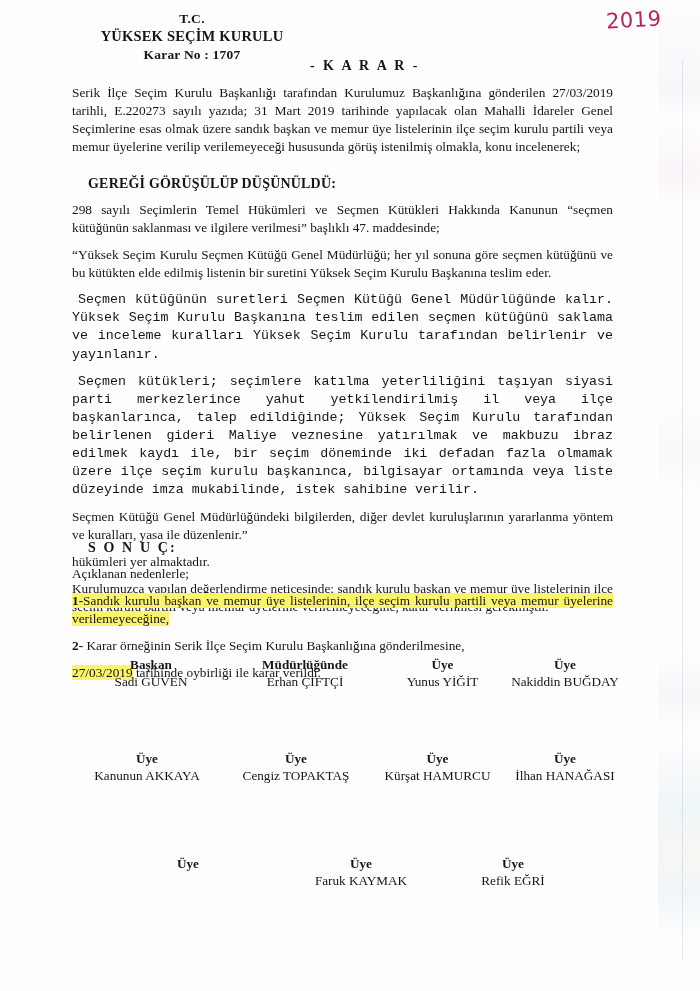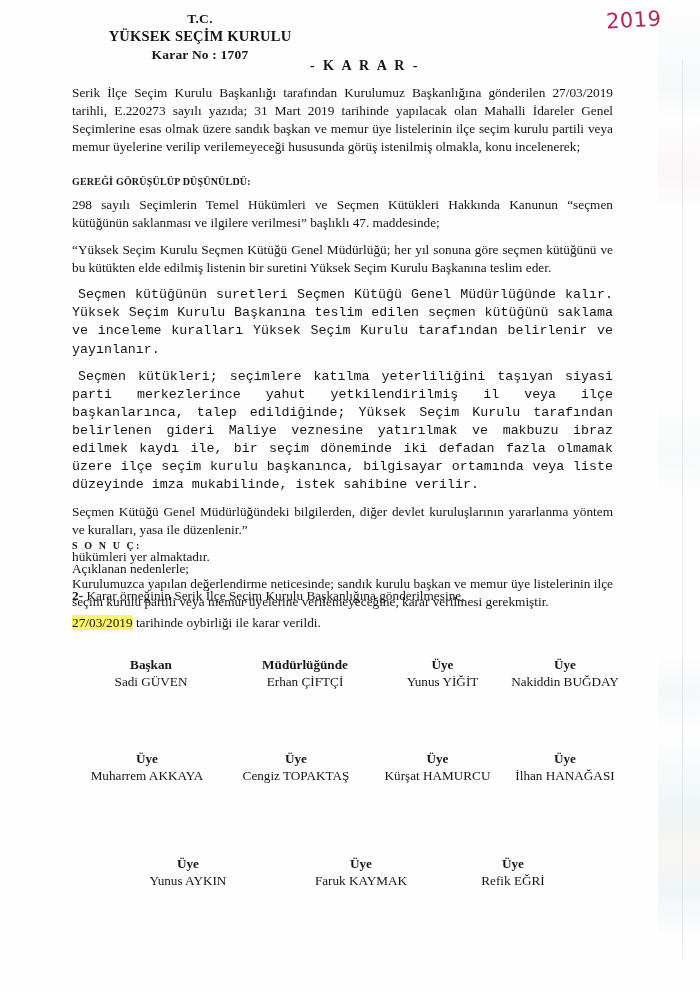--- a/index.html
+++ b/index.html
@@ -55,21 +55,21 @@
     top: 60px;
     width: 1px;
     height: 900px;
     background: rgba(180,190,200,0.35);
     pointer-events: none;
   }
 
   
   .letterhead {
     position: absolute;
-    left: 70px;
+    left: 62px;
     top: 10px;
     width: 260px;
     text-align: center;
     line-height: 1.28;
   }
   .lh-tc {
     font-weight: bold;
     font-size: 13.5px;
     letter-spacing: 0.3px;
   }
@@ -115,23 +115,23 @@
     font-size: 13.3px;
     line-height: 1.36;
     text-align: justify;
     text-justify: inter-word;
   }
   p.para.indent {
     text-indent: 6px;
     font-family: Liberation Mono, monospace;
   }
   .section-head {
-    margin: 0 0 9px 0;
-    font-weight: bold;
-    font-size: 10px;
+    margin: 0 0 9px 16px;
+    font-weight: bold;
+    font-size: 14px;
     letter-spacing: 0.2px;
   }
   .section-head.spaced {
     letter-spacing: 2.1px;
   }
   .hl {
     background: #fbf46a;
     box-decoration-break: clone;
     -webkit-box-decoration-break: clone;
   }
@@ -187,20 +187,21 @@
     <p class="para indent">Seçmen kütüğünün suretleri Seçmen Kütüğü Genel Müdürlüğünde kalır. Yüksek Seçim Kurulu Başkanına teslim edilen seçmen kütüğünü saklama ve inceleme kuralları Yüksek Seçim Kurulu tarafından belirlenir ve yayınlanır.</p>
     <p class="para indent">Seçmen kütükleri; seçimlere katılma yeterliliğini taşıyan siyasi parti merkezlerince yahut yetkilendirilmiş il veya ilçe başkanlarınca, talep edildiğinde; Yüksek Seçim Kurulu tarafından belirlenen gideri Maliye veznesine yatırılmak ve makbuzu ibraz edilmek kaydı ile, bir seçim döneminde iki defadan fazla olmamak üzere ilçe seçim kurulu başkanınca, bilgisayar ortamında veya liste düzeyinde imza mukabilinde, istek sahibine verilir.</p>
     <p class="para">Seçmen Kütüğü Genel Müdürlüğündeki bilgilerden, diğer devlet kuruluşlarının yararlanma yöntem ve kuralları, yasa ile düzenlenir.”</p>
     <p class="para">hükümleri yer almaktadır.</p>
     <p class="para">Kurulumuzca yapılan değerlendirme neticesinde; sandık kurulu başkan ve memur üye listelerinin ilçe seçim kurulu partili veya memur üyelerine verilemeyeceğine, karar verilmesi gerekmiştir.</p>
   </div>
 
   <div class="body-block" style="top:540px;">
     <div class="section-head spaced">S O N U Ç:</div>
     <p class="para">Açıklanan nedenlerle;</p>
+    <p class="para"><span class="hl"><span class="numlead">1-</span><span>Sandık kurulu başkan ve memur üye listelerinin, ilçe seçim kurulu partili veya memur üyelerine verilemeyeceğine,</span></span></p>
     <p class="para"><span class="numlead">2-</span><span> Karar örneğinin Serik İlçe Seçim Kurulu Başkanlığına gönderilmesine,</span></p>
     <p class="para"><span class="hl">27/03/2019</span><span> tarihinde oybirliği ile karar verildi.</span></p>
   </div>
 
   <div class="sig-row" style="top:656px;justify-content:space-between;">
     <div class="sig-cell" style="width:158px;">
       <div class="sig-title">Başkan</div>
       <div class="sig-name">Sadi GÜVEN</div>
     </div>
     <div class="sig-cell" style="width:150px;">
@@ -213,40 +214,39 @@
     </div>
     <div class="sig-cell" style="width:120px;">
       <div class="sig-title">Üye</div>
       <div class="sig-name">Nakiddin BUĞDAY</div>
     </div>
   </div>
 
   <div class="sig-row" style="top:750px;">
     <div class="sig-cell" style="width:150px;">
       <div class="sig-title">Üye</div>
-      <div class="sig-name">Muharrem AKKAYA</div>
+      <div class="sig-name">Kanunun AKKAYA</div>
     </div>
     <div class="sig-cell" style="width:148px;">
       <div class="sig-title">Üye</div>
       <div class="sig-name">Cengiz TOPAKTAŞ</div>
     </div>
     <div class="sig-cell" style="width:135px;">
       <div class="sig-title">Üye</div>
       <div class="sig-name">Kürşat HAMURCU</div>
     </div>
     <div class="sig-cell" style="width:120px;">
       <div class="sig-title">Üye</div>
       <div class="sig-name">İlhan HANAĞASI</div>
     </div>
   </div>
 
   <div class="sig-row" style="top:855px; left:100px; width:480px;">
     <div class="sig-cell" style="width:176px;">
       <div class="sig-title">Üye</div>
-      <div class="sig-name">Yunus AYKIN</div>
     </div>
     <div class="sig-cell" style="width:170px;">
       <div class="sig-title">Üye</div>
       <div class="sig-name">Faruk KAYMAK</div>
     </div>
     <div class="sig-cell" style="width:134px;">
       <div class="sig-title">Üye</div>
       <div class="sig-name">Refik EĞRİ</div>
     </div>
   </div>

